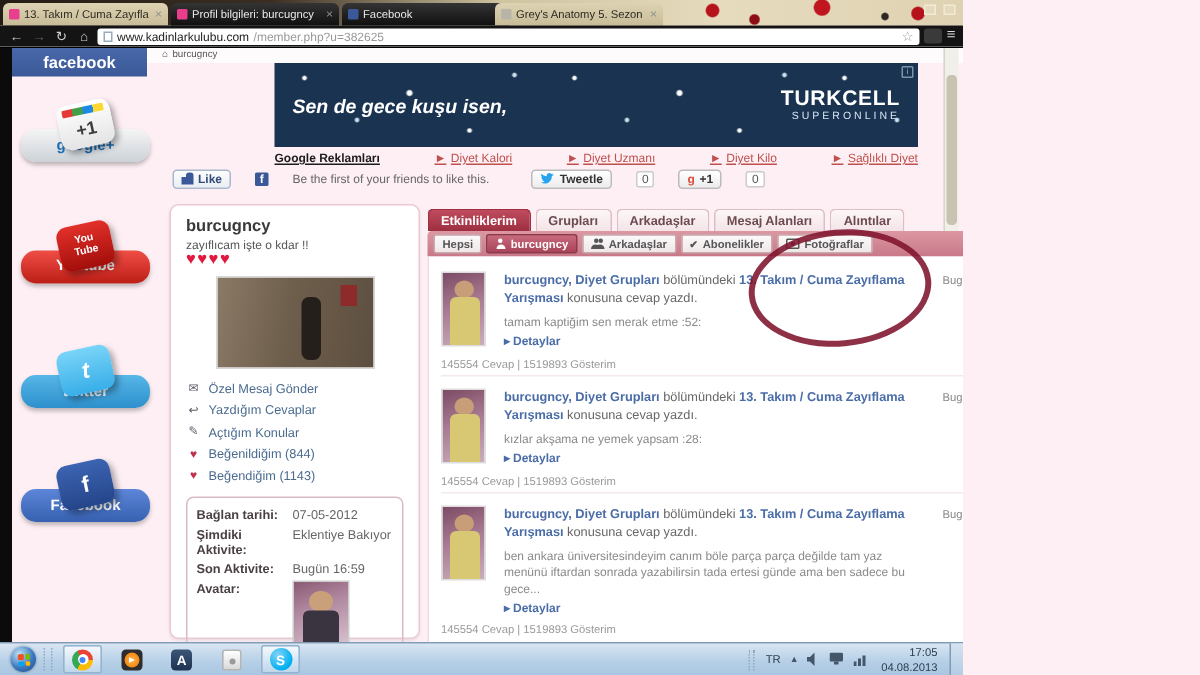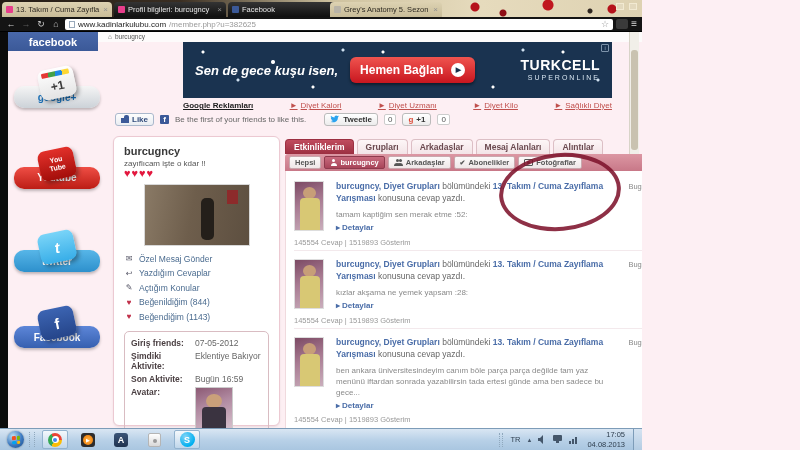--- a/index.html
+++ b/index.html
@@ -114,21 +114,21 @@
   .ad-brand .t2 { font-size:7px; letter-spacing:2px; color:#d8e6f2; }
   .ad-i { position:absolute; top:2px; right:3px; width:8px; height:8px; border:1px solid #7d93aa; color:#9ab0c4;
     font-size:5.5px; display:flex; align-items:center; justify-content:center; border-radius:1px; }
 
   .adlinks { position:absolute; left:183px; top:68px; width:429px; height:11px; display:flex;
     align-items:center; font-size:8px; justify-content:space-between; }
   .adlabel { font-weight:bold; color:#1c1c1c; text-decoration:underline; }
   .adlink { color:#c0504d; display:flex; gap:3px; align-items:center; text-decoration:underline; }
 
   
-  .socialrow { position:absolute; left:115px; top:80px; height:14px; display:flex; align-items:center; gap:6px; font-size:8px; }
+  .socialrow { position:absolute; left:115px; top:80px; height:14px; display:flex; align-items:center; gap:16px; font-size:8px; }
   .like-btn { display:flex; align-items:center; gap:3px; border:1px solid #aab8cc;
     background:linear-gradient(#fdfdfd,#e9edf2); border-radius:3px; padding:1px 5px; color:#334d7d; font-weight:bold; }
   .thumb-ico { position:relative; display:inline-block; width:8px; height:8px; }
   .thumb-ico::before { content:""; position:absolute; left:0; bottom:0; width:3px; height:5px; background:#3b5998; }
   .thumb-ico::after { content:""; position:absolute; left:3px; bottom:0; width:5px; height:8px; background:#3b5998; border-radius:2px 2px 0 0; }
   .fb-f { width:9px; height:9px; background:#3b5998; color:#fff; font-weight:bold; font-size:8px;
     display:inline-flex; align-items:center; justify-content:center; border-radius:1px; }
   .like-text { color:#666; }
   .btn-sm { display:flex; align-items:center; gap:3px; border:1px solid #bbb; background:linear-gradient(#fff,#ececec);
     border-radius:3px; padding:1px 5px; color:#333; font-weight:bold; }
@@ -361,24 +361,20 @@
         </span>
       <div class="pill pill-gp">google+</div>
     </div>
 
     <div class="scroll">
         <div class="thumbv"></div>
       </div>
 
     <div class="ad">
       <span class="ad-headline">Sen de gece kuşu isen,</span>
-      <span class="ad-btn">
-        <span>Hemen Bağlan</span>
-        <span class="circ">▶</span>
-      </span>
       <span class="ad-brand">
         <div class="t1">TURKCELL</div>
         <div class="t2">SUPERONLINE</div>
       </span>
       <span class="ad-i">i</span>
     </div>
     <div class="adlinks">
       <span class="adlabel">Google Reklamları</span>
       <span class="adlink">
           <span>►</span>
@@ -440,21 +436,21 @@
         <div class="mi">
             <span class="ic red">♥</span>
             <span>Beğenildiğim (844)</span>
           </div>
         <div class="mi">
             <span class="ic red">♥</span>
             <span>Beğendiğim (1143)</span>
           </div>
       </div>
       <div class="pinfo">
-        <span class="pl">Giriş friends:</span>
+        <span class="pl">Bağlan tarihi:</span>
         <span>07-05-2012</span>
         <span class="pl">Şimdiki Aktivite:</span>
         <span>Eklentiye Bakıyor</span>
         <span class="pl">Son Aktivite:</span>
         <span>Bugün 16:59</span>
         <span class="pl">Avatar:</span>
         <span>
             <span class="pavatar" style="display:block"></span>
           </span>
       </div>

